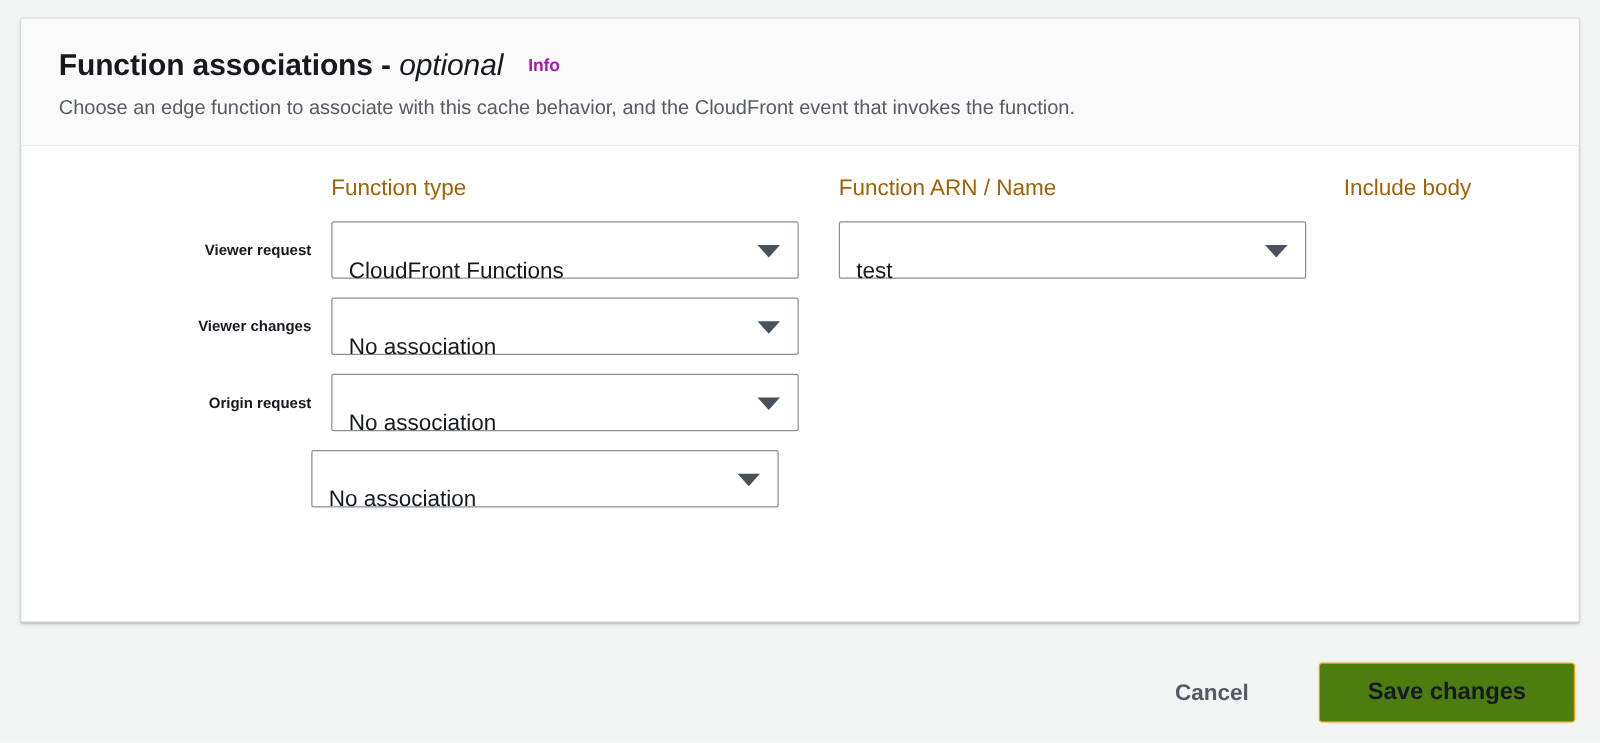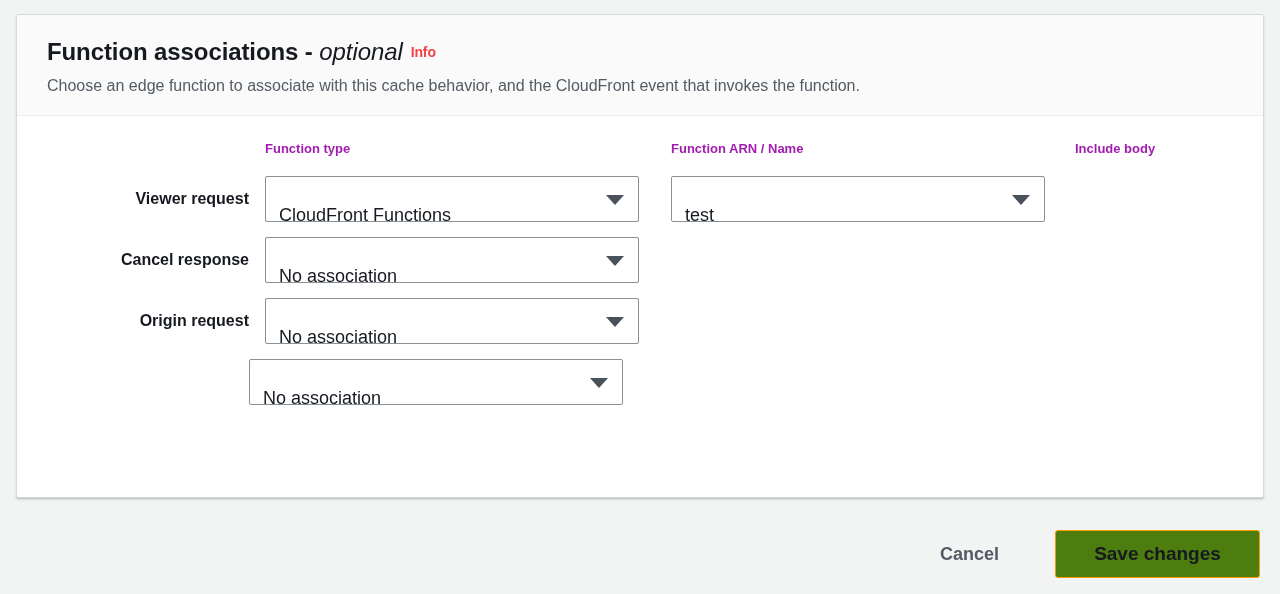--- a/index.html
+++ b/index.html
@@ -55,23 +55,23 @@
   .panel-title .optional {
     font-weight: normal;
     font-style: italic;
   }
   .panel-title .dash {
     font-weight: bold;
   }
   .info-link {
     font-size: 14px;
     font-weight: bold;
-    color: #ef4444;
+    color: #a21caf;
     text-decoration: none;
-    margin-left: 8px;
+    margin-left: 20px;
     vertical-align: 3px;
     cursor: pointer;
   }
 
   .panel-desc {
     font-size: 16px;
     line-height: 22px;
     color: #545b64;
     margin: 8px 0 0 0;
   }
@@ -83,30 +83,29 @@
   }
 
   .assoc-grid {
     display: grid;
     grid-template-columns: 202px 16px 374px 32px 374px 30px auto;
     align-items: center;
     row-gap: 0;
   }
 
   .col-head {
-    font-size: 13px;
+    font-size: 18px;
     line-height: 22px;
-    color: #a21caf;
+    color: #a16207;
     padding-bottom: 16px;
     white-space: nowrap;
-    font-weight: bold;
   }
 
   .row-label {
-    font-size: 16px;
+    font-size: 12px;
     font-weight: bold;
     color: #16191f;
     text-align: right;
     white-space: nowrap;
     padding-right: 0;
   }
 
   .cell {
     padding: 0;
   }
@@ -237,21 +236,21 @@
         <div class="cell"></div>
 
         <div class="row-spacer"></div>
         <div class="row-spacer"></div>
         <div class="row-spacer"></div>
         <div class="row-spacer"></div>
         <div class="row-spacer"></div>
         <div class="row-spacer"></div>
         <div class="row-spacer"></div>
 
-        <div class="row-label">Cancel response</div>
+        <div class="row-label">Viewer changes</div>
         <div class="cell"></div>
         <div class="cell">
           <div class="select">
             <span class="value">No association</span>
             <span class="caret"></span>
           </div>
         </div>
         <div class="cell"></div>
         <div class="cell"></div>
         <div class="cell"></div>

